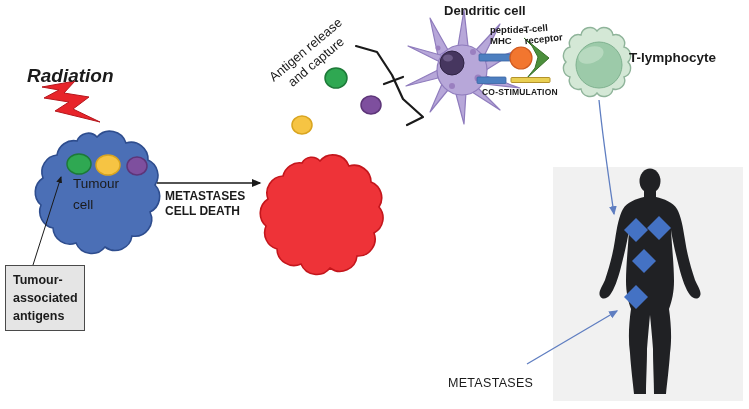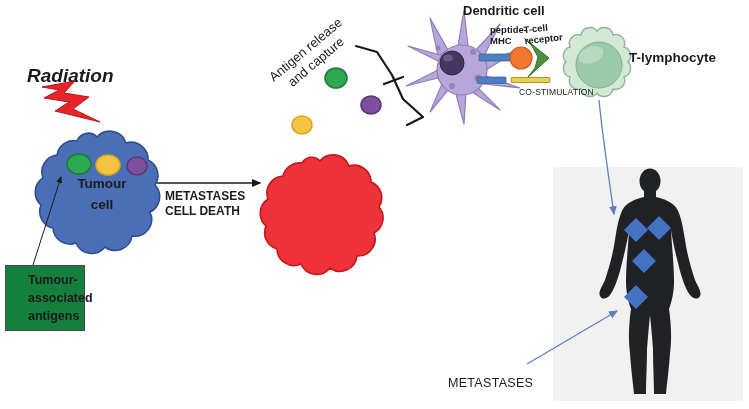--- a/index.html
+++ b/index.html
@@ -3,36 +3,36 @@
 <meta charset="utf-8">
 <style>
   html,body{margin:0;padding:0;background:#fff;}
   #stage{
     position:relative;width:749px;height:409px;background:#ffffff;overflow:hidden;
     font-family:"Liberation Sans",sans-serif;color:#1b1b1b;
   }
   #gfx{position:absolute;left:0;top:0;width:749px;height:409px;}
   .label{position:absolute;color:#1b1b1b;}
   .lbl-radiation{left:27px;top:65px;font-size:19px;font-weight:600;font-style:italic;}
-  .lbl-tumour-cell{left:73px;top:173px;width:58px;font-size:13.5px;font-weight:700;line-height:21px;text-align:center;}
+  .lbl-tumour-cell{left:73px;top:173px;width:58px;font-size:13.5px;font-weight:400;line-height:21px;}
   .box-taa{
     position:absolute;left:5px;top:265px;width:80px;min-height:50px;
-    border:1px solid #4a4a4a;background:#15803d;padding:5px 0 5px 22px;box-sizing:border-box;
+    border:1px solid #4a4a4a;background:#e5e5e5;padding:5px 0 5px 7px;box-sizing:border-box;
     font-size:12.5px;font-weight:600;line-height:18px;
   }
   .lbl-icd{left:165px;top:189px;width:110px;font-size:12px;font-weight:700;line-height:15px;}
   .lbl-antigen-release{
     left:258px;top:40px;width:106px;text-align:center;
     font-size:13px;font-weight:500;line-height:16px;
     transform:rotate(-40deg);transform-origin:center center;
   }
-  .lbl-dendritic{left:463px;top:3px;font-size:13px;font-weight:600;white-space:nowrap;}
+  .lbl-dendritic{left:444px;top:3px;font-size:13px;font-weight:600;white-space:nowrap;}
   .lbl-peptide{left:490px;top:24px;width:48px;font-size:9.5px;font-weight:600;line-height:11px;}
   .lbl-tcr{left:524px;top:22px;width:42px;font-size:9.5px;font-weight:600;line-height:11px;transform:rotate(-6deg);}
-  .lbl-costim{left:494px;top:87px;font-size:8.5px;font-weight:400;white-space:nowrap;letter-spacing:.2px;padding-left:25px;}
+  .lbl-costim{left:482px;top:87px;font-size:8.5px;font-weight:700;white-space:nowrap;letter-spacing:.2px;}
   .lbl-tlymph{left:629px;top:42px;font-size:13.5px;font-weight:600;white-space:nowrap;margin-top:8px;}
   .lbl-killing{left:441px;top:219px;width:80px;font-size:13px;font-weight:400;line-height:17px;}
   .lbl-metastases{left:448px;top:376px;font-size:12.5px;font-weight:500;letter-spacing:.3px;white-space:nowrap;}
 </style>
 </head>
 <body>
 
 <div id="stage">
 
   <svg id="gfx" viewBox="0 0 749 409">

